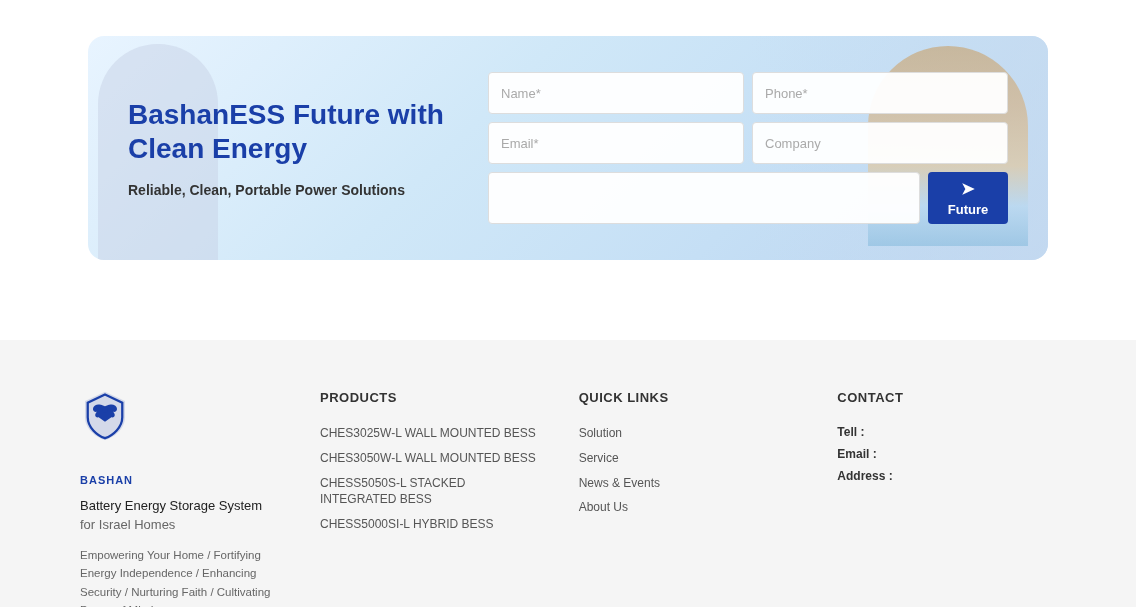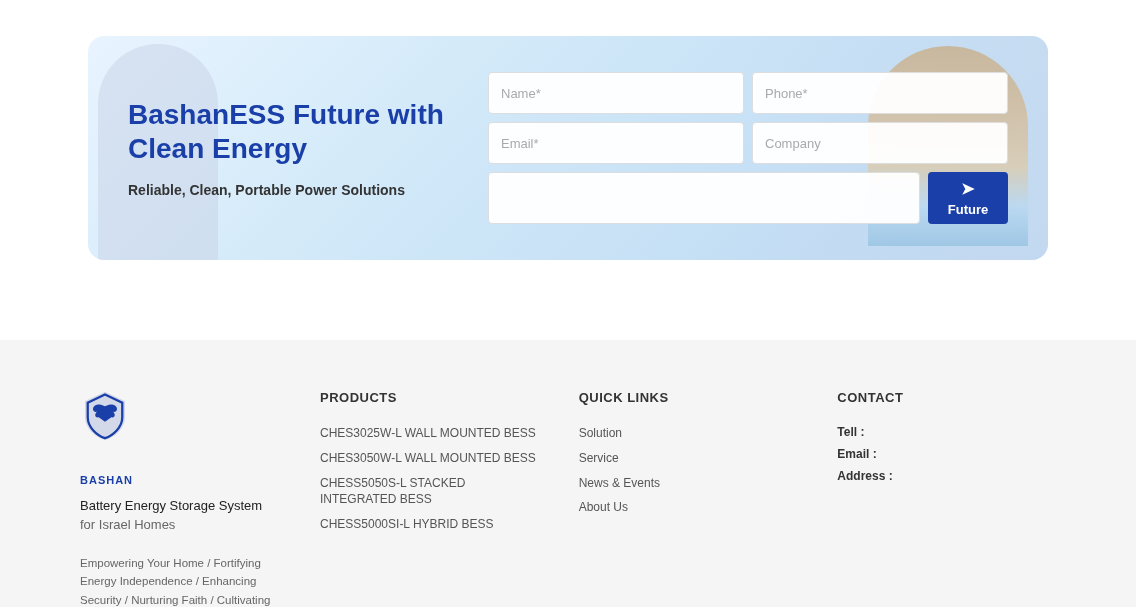--- a/index.html
+++ b/index.html
@@ -202,21 +202,21 @@
       font-size: 13px;
       font-weight: 400;
       color: #222;
       margin-bottom: 2px;
       line-height: 1.3;
     }
 
     .brand-tagline-sub {
       font-size: 13px;
       color: #666;
-      margin-bottom: 22px;
+      margin-bottom: 14px;
     }
 
     .brand-description {
       font-size: 11.5px;
       color: #666;
       line-height: 1.6;
     }
 
     .footer-col {
       flex: 1;

